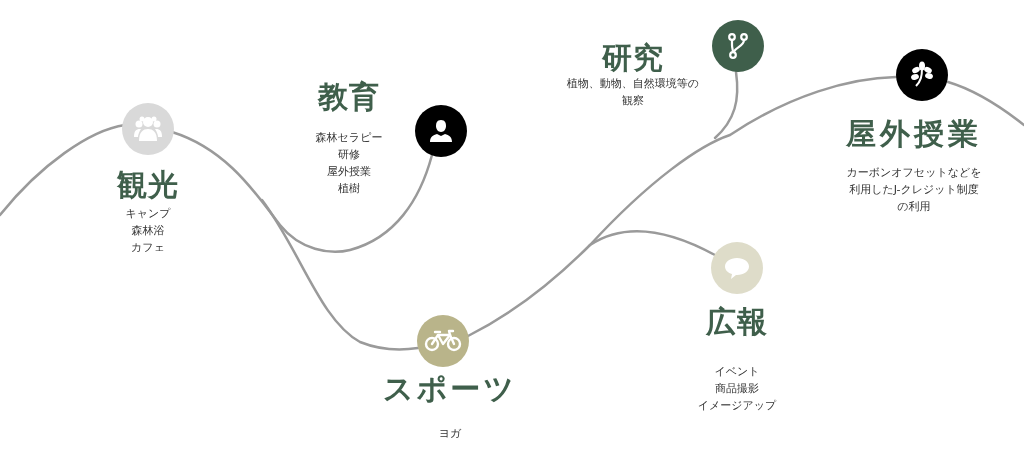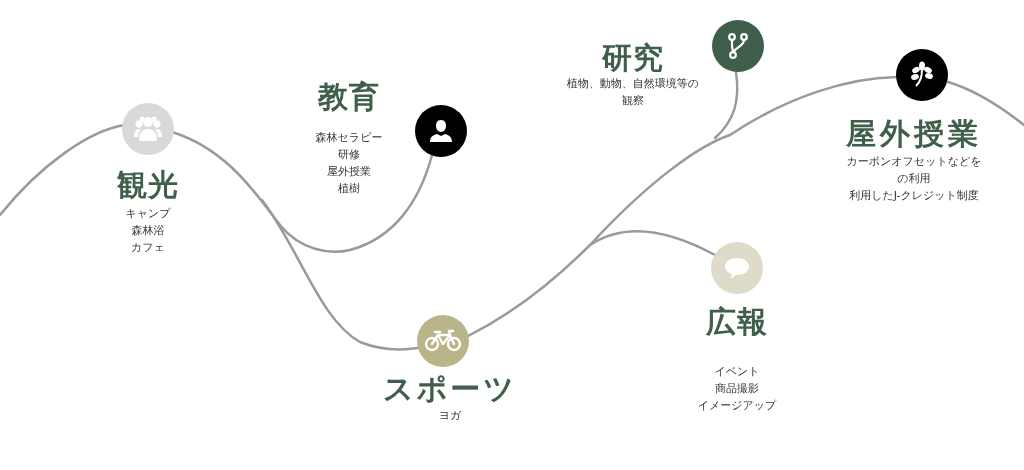--- a/index.html
+++ b/index.html
@@ -104,24 +104,24 @@
       <ellipse cx="9" cy="10" rx="4" ry="2.8" transform="rotate(-25 9 10)"></ellipse>
       <ellipse cx="21" cy="10" rx="4" ry="2.8" transform="rotate(25 21 10)"></ellipse>
       <ellipse cx="8" cy="17" rx="4" ry="2.8" transform="rotate(-15 8 17)"></ellipse>
       <ellipse cx="22" cy="16" rx="4" ry="2.8" transform="rotate(15 22 16)"></ellipse>
     </g>
     <path d="M15 8 C15 16, 14 21, 9 26" fill="none" stroke="#ffffff" stroke-width="2"></path>
   </svg>
 </div>
 <div class="label-block" style="left:914px; top:120px;">
   <div class="title" style="letter-spacing:4px;">屋外授業</div>
-  <div class="desc" style="margin-top:5px;">
+  <div class="desc" style="margin-top:16px;">
     <div>カーボンオフセットなどを</div>
+    <div>利用したJ-クレジット制度</div>
     <div>の利用</div>
-    <div>利用したJ-クレジット制度</div>
   </div>
 </div>
 
 <div class="node-icon" style="left:711px; top:242px; background:#dedcc9;">
   <svg width="30" height="26" viewBox="0 0 30 26">
     <path d="M15 3 C8 3, 3 7, 3 11.5 C3 15, 6 18, 10 19 L9 24 L14 20 C14.3 20, 14.7 20, 15 20 C22 20, 27 16, 27 11.5 C27 7, 22 3, 15 3 Z" fill="#ffffff"></path>
   </svg>
 </div>
 <div class="label-block" style="left:737px; top:308px;">
   <div class="title">広報</div>
@@ -141,16 +141,16 @@
       <path d="M14 6 L19 15 L26 6"></path>
       <path d="M11 3 L16 3"></path>
       <path d="M26 6 L25 2 L29 2"></path>
     </g>
   </svg>
 </div>
 <div class="label-block" style="left:450px; top:376px;">
   <div class="title" style="letter-spacing:3px; line-height:25px;">
     <div>スポーツ</div>
   </div>
-  <div class="desc" style="margin-top:6px;">
+  <div class="desc" style="margin-top:24px;">
     <div>ヨガ</div>
   </div>
 </div>
 
 </body></html>

